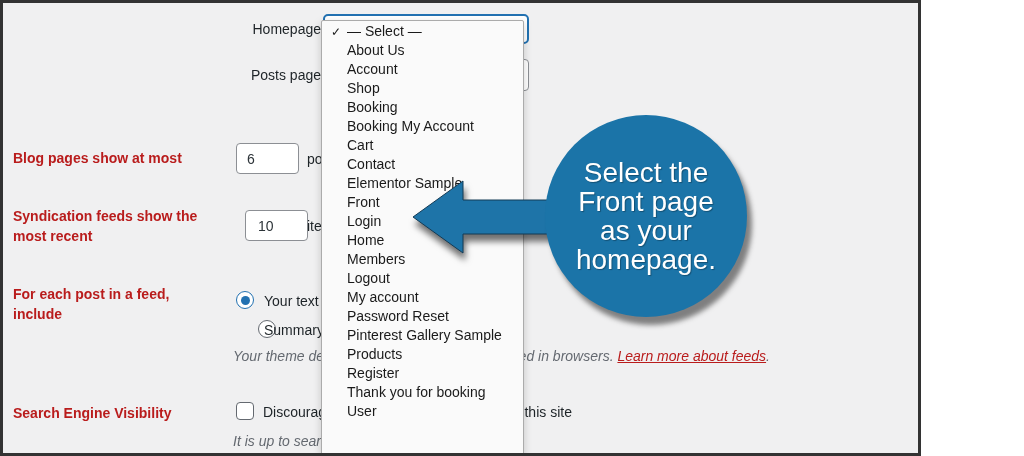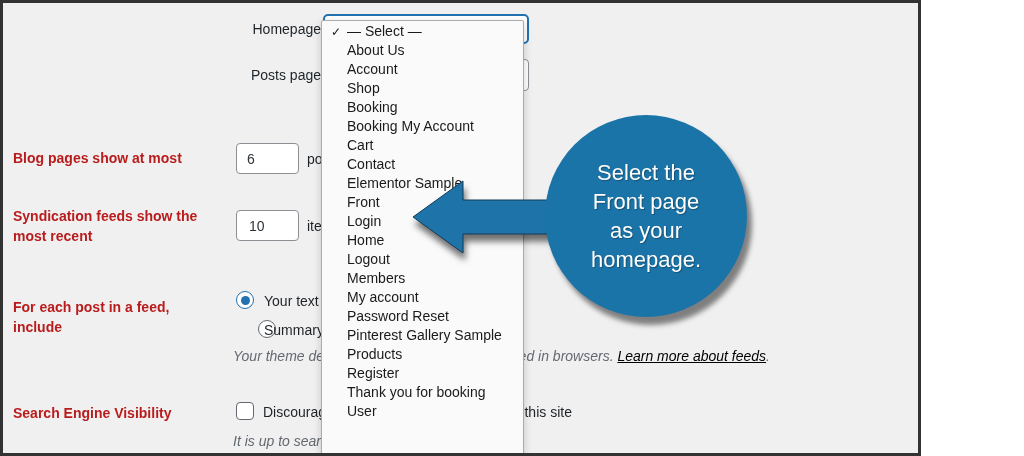--- a/index.html
+++ b/index.html
@@ -14,21 +14,21 @@
   .sel{box-sizing:border-box;background:#fff;z-index:1;}
   .sel-focus{border:2px solid #2271b1;border-radius:5px;}
   .sel-plain{border:1px solid #8c8f94;border-radius:4px;}
   .num-input{
     box-sizing:border-box;width:63px;height:31px;border:1px solid #8c8f94;border-radius:4px;
     background:#fff;font-family:"Liberation Sans",sans-serif;font-size:14px;color:#2c3338;
     padding:0 0 0 10px;z-index:2;
   }
   .unit{z-index:2;color:#1d2327;}
   .note{font-style:italic;color:#646970;z-index:2;white-space:nowrap;}
-  .note a{color:#000000;text-decoration:underline;font-style:italic;}
+  .note a{color:#b91c1c;text-decoration:underline;font-style:italic;}
   .radio{box-sizing:border-box;width:18px;height:18px;border-radius:50%;
     border:1.5px solid #646970;background:#fff;display:inline-block;position:relative;}
   .radio.checked{border-color:#2271b1;}
   .radio.checked::after{content:"";position:absolute;left:3.5px;top:3.5px;width:9px;height:9px;
     border-radius:50%;background:#2271b1;}
   .checkbox{box-sizing:border-box;width:18px;height:18px;border-radius:4px;
     border:1.5px solid #646970;background:#fff;display:inline-block;}
   .ctl-label{color:#1d2327;white-space:nowrap;z-index:2;}
   
   #dropdown{
@@ -38,21 +38,21 @@
   }
   .dd-row{height:19px;line-height:19px;padding-left:25px;color:#1a1a1a;white-space:nowrap;}
   .dd-check{position:absolute;left:9px;top:1px;font-size:12px;color:#1a1a1a;}
   #dd-selected-row{position:relative;margin-top:1px;}
   
   #arrow{left:404px;top:170px;z-index:9;filter:drop-shadow(2px 7px 3px rgba(0,0,0,.55));}
   #circle{
     left:542px;top:112px;width:202px;height:202px;border-radius:50%;background:#1b74a8;
     z-index:10;display:flex;flex-direction:column;align-items:center;justify-content:center;
     box-shadow:5px 8px 5px rgba(35,35,35,.55);
-    color:#fff;font-size:22px;line-height:29px;text-align:center;
+    color:#fff;font-size:28px;line-height:29px;text-align:center;
     text-shadow:1px 1px 1px rgba(0,0,0,.3);
   }
 </style>
 </head>
 <body>
 
 <div id="frame">
 
   
   <div class="abs field-label" style="left:230px;top:18px;">Homepage</div>
@@ -62,25 +62,25 @@
   <div class="abs field-label" style="left:230px;top:64px;">Posts page</div>
   <div class="abs sel sel-plain" style="left:322px;top:56px;width:204px;height:32px;"></div>
 
   
   <div class="abs bold-label" style="left:10px;top:145px;width:220px;">Blog pages show at most</div>
   <input class="abs num-input" style="left: 233px; top: 140px;" value="6">
   <div class="abs unit" style="left:304px;top:148px;">posts</div>
 
   
   <div class="abs bold-label" style="left:10px;top:203px;width:205px;">Syndication feeds show the most recent</div>
-  <input class="abs num-input" style="left: 233px; top: 207px; padding-left: 12px;" value="10">
+  <input class="abs num-input" style="left: 242px; top: 207px; padding-left: 12px;" value="10">
   <div class="abs unit" style="left:304px;top:215px;">items</div>
 
   
-  <div class="abs bold-label" style="left:10px;top:294px;width:180px;">For each post in a feed, include</div>
+  <div class="abs bold-label" style="left:10px;top:281px;width:180px;">For each post in a feed, include</div>
   <span class="abs radio checked" style="left:233px;top:288px;z-index:2;"></span>
   <div class="abs ctl-label" style="left:261px;top:290px;">Your text</div>
   <span class="abs radio" style="left:233px;top:317px;z-index:2;"></span>
   <div class="abs ctl-label" style="left:261px;top:319px;">Summary</div>
   <div class="abs note" style="left:230px;top:345px;"><span>Your theme determines how content is displayed in browsers. </span><a href="#">Learn more about feeds</a><span>.</span></div>
 
   
   <div class="abs bold-label" style="left:10px;top:400px;width:220px;">Search Engine Visibility</div>
   <span class="abs checkbox" style="left:233px;top:399px;z-index:2;"></span>
   <div class="abs ctl-label" style="left:260px;top:401px;">Discourage search engines from indexing this site</div>
@@ -97,22 +97,22 @@
         <div class="dd-row">Account</div>
         <div class="dd-row">Shop</div>
         <div class="dd-row">Booking</div>
         <div class="dd-row">Booking My Account</div>
         <div class="dd-row">Cart</div>
         <div class="dd-row">Contact</div>
         <div class="dd-row">Elementor Sample</div>
         <div class="dd-row">Front</div>
         <div class="dd-row">Login</div>
         <div class="dd-row">Home</div>
+        <div class="dd-row">Members</div>
         <div class="dd-row">Logout</div>
-        <div class="dd-row">Members</div>
         <div class="dd-row">My account</div>
         <div class="dd-row">Password Reset</div>
         <div class="dd-row">Pinterest Gallery Sample</div>
         <div class="dd-row">Products</div>
         <div class="dd-row">Register</div>
         <div class="dd-row">Thank you for booking</div>
         <div class="dd-row">User</div>
       </div>
   </div>
 

